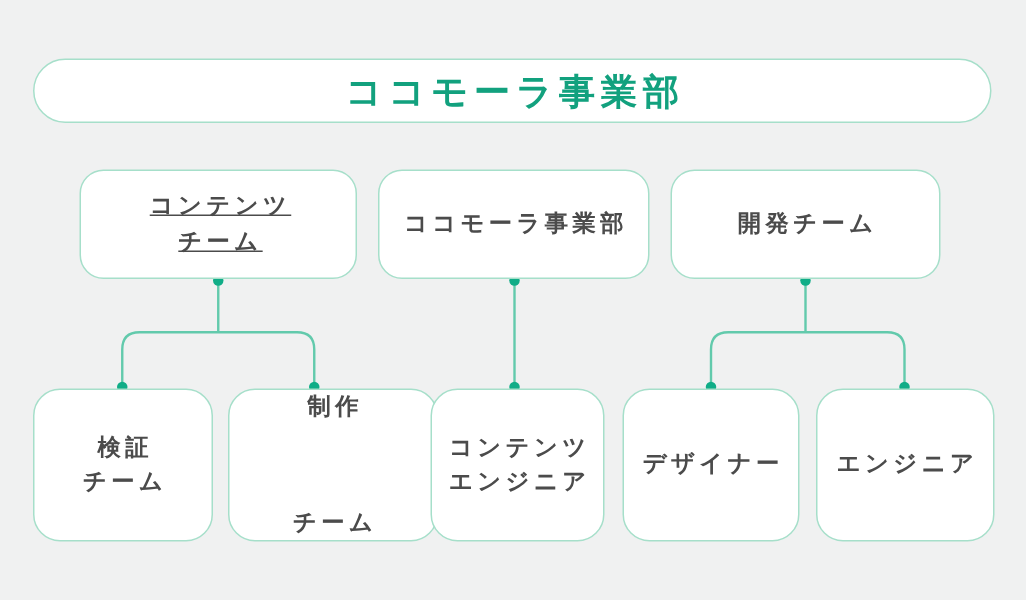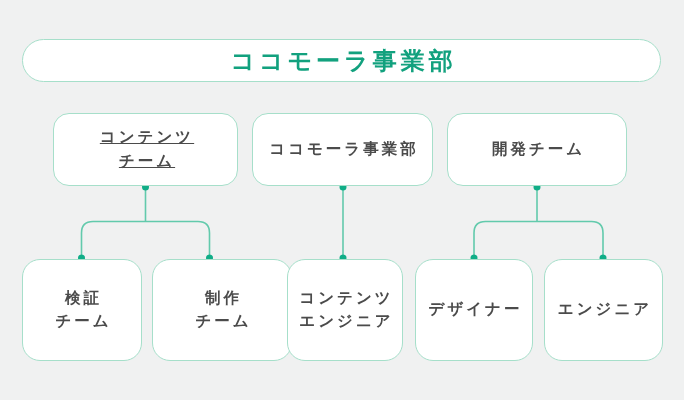--- a/index.html
+++ b/index.html
@@ -111,21 +111,21 @@
   </div>
   <div class="node l2" style="left:447px;width:180px;">
     <span class="ln">開発チーム</span>
     <span class="ln"></span>
   </div>
 
   <div class="node l3" style="left:22px;width:120px;">
     <span class="ln">検証</span>
     <span class="ln">チーム</span>
   </div>
-  <div class="node l3" style="left:152px;width:140px;">
+  <div class="node l3" style="left:152px;width:140px;justify-content:space-between;">
     <span class="ln">制作</span>
     <span class="ln">チーム</span>
   </div>
   <div class="node l3" style="left:287px;width:116px;">
     <span class="ln">コンテンツ</span>
     <span class="ln">エンジニア</span>
   </div>
   <div class="node l3" style="left:415px;width:118px;">
     <span class="ln">デザイナー</span>
     <span class="ln"></span>

